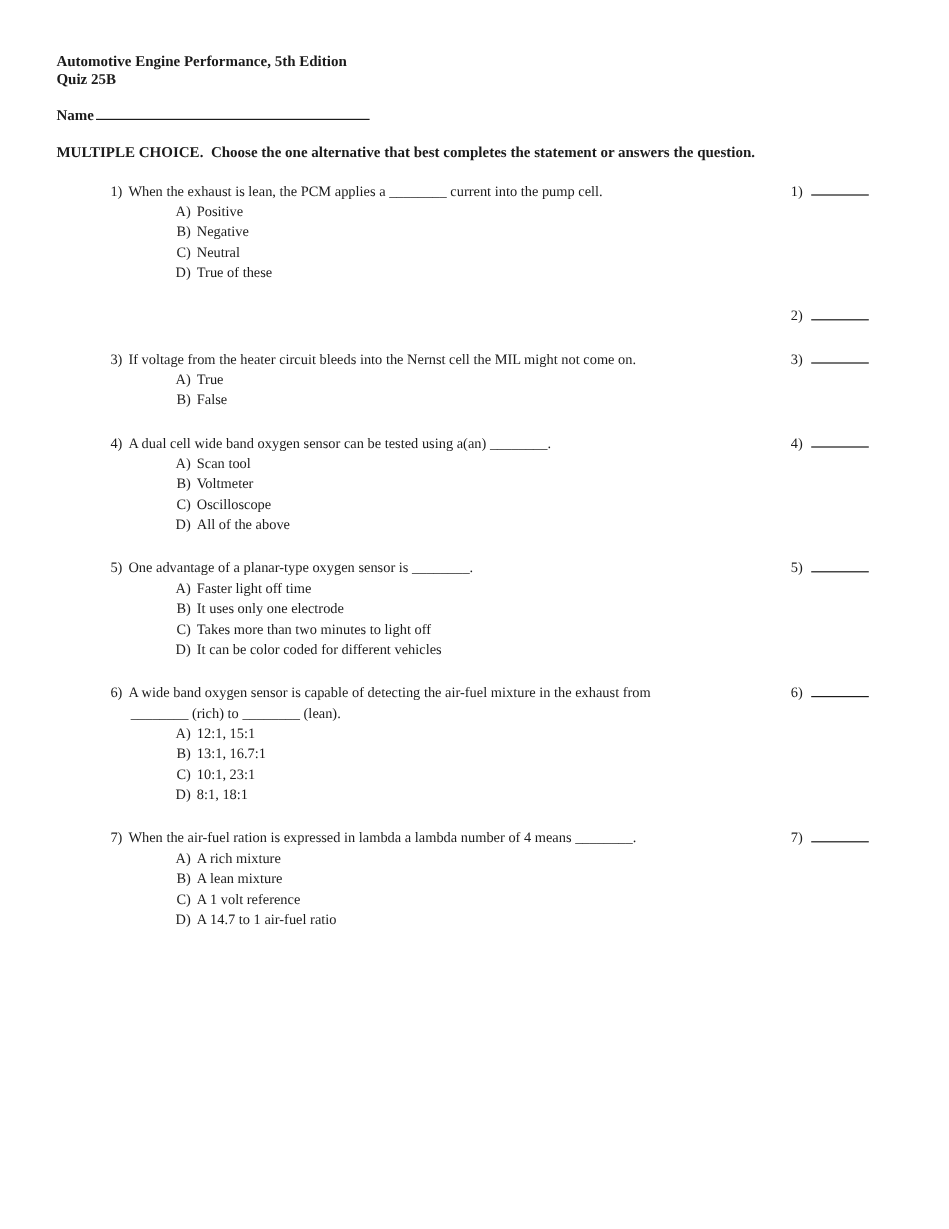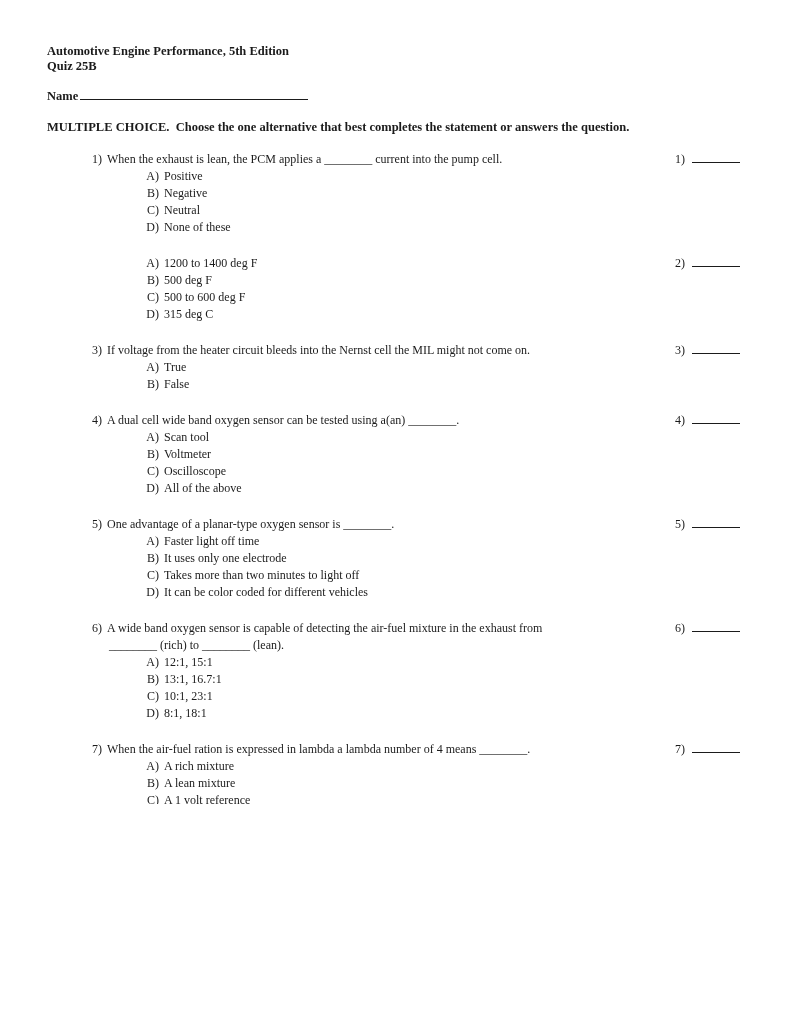--- a/index.html
+++ b/index.html
@@ -3,21 +3,21 @@
 <meta charset="utf-8">
 <style>
   * { margin: 0; padding: 0; box-sizing: border-box; }
   html, body { background: #ffffff; }
   body { font-family: "Liberation Serif", serif; color: #1b1b1b; }
   .page {
     position: relative;
     width: 791px;
     height: 804px;
     background: #ffffff;
-    padding: 44px 46px 0 47px;
+    padding: 44px 62px 0 47px;
     overflow: hidden;
   }
   .header { font-weight: bold; font-size: 12.5px; line-height: 15px; }
   .name-row { margin-top: 14px; font-weight: bold; font-size: 12.5px; line-height: 17px; }
   .name-line {
     display: inline-block;
     width: 228px;
     height: 12px;
     border-bottom: 1.4px solid #1b1b1b;
     margin-left: 2px;
@@ -76,34 +76,28 @@
 
   <div class="questions">
 
     <div class="question">
       <div class="q-body">
         <div class="q-text"><span class="q-num">1)</span><span class="q-stem">When the exhaust is lean, the PCM applies a ________ current into the pump cell.</span></div>
         <div class="options">
           <div class="option"><span class="opt-letter">A)</span><span class="opt-text">Positive</span></div>
           <div class="option"><span class="opt-letter">B)</span><span class="opt-text">Negative</span></div>
           <div class="option"><span class="opt-letter">C)</span><span class="opt-text">Neutral</span></div>
-          <div class="option"><span class="opt-letter">D)</span><span class="opt-text">None of these</span></div>
+          <div class="option"><span class="opt-letter">D)</span><span class="opt-text">True of these</span></div>
         </div>
       </div>
       <div class="q-answer"><span class="ans-num">1)</span><span class="ans-line"></span></div>
     </div>
 
     <div class="question">
       <div class="q-body">
-        <div class="options">
-          <div class="option"><span class="opt-letter">A)</span><span class="opt-text">1200 to 1400 deg F</span></div>
-          <div class="option"><span class="opt-letter">B)</span><span class="opt-text">500 deg F</span></div>
-          <div class="option"><span class="opt-letter">C)</span><span class="opt-text">500 to 600 deg F</span></div>
-          <div class="option"><span class="opt-letter">D)</span><span class="opt-text">315 deg C</span></div>
-        </div>
       </div>
       <div class="q-answer"><span class="ans-num">2)</span><span class="ans-line"></span></div>
     </div>
 
     <div class="question">
       <div class="q-body">
         <div class="q-text"><span class="q-num">3)</span><span class="q-stem">If voltage from the heater circuit bleeds into the Nernst cell the MIL might not come on.</span></div>
         <div class="options">
           <div class="option"><span class="opt-letter">A)</span><span class="opt-text">True</span></div>
           <div class="option"><span class="opt-letter">B)</span><span class="opt-text">False</span></div>

